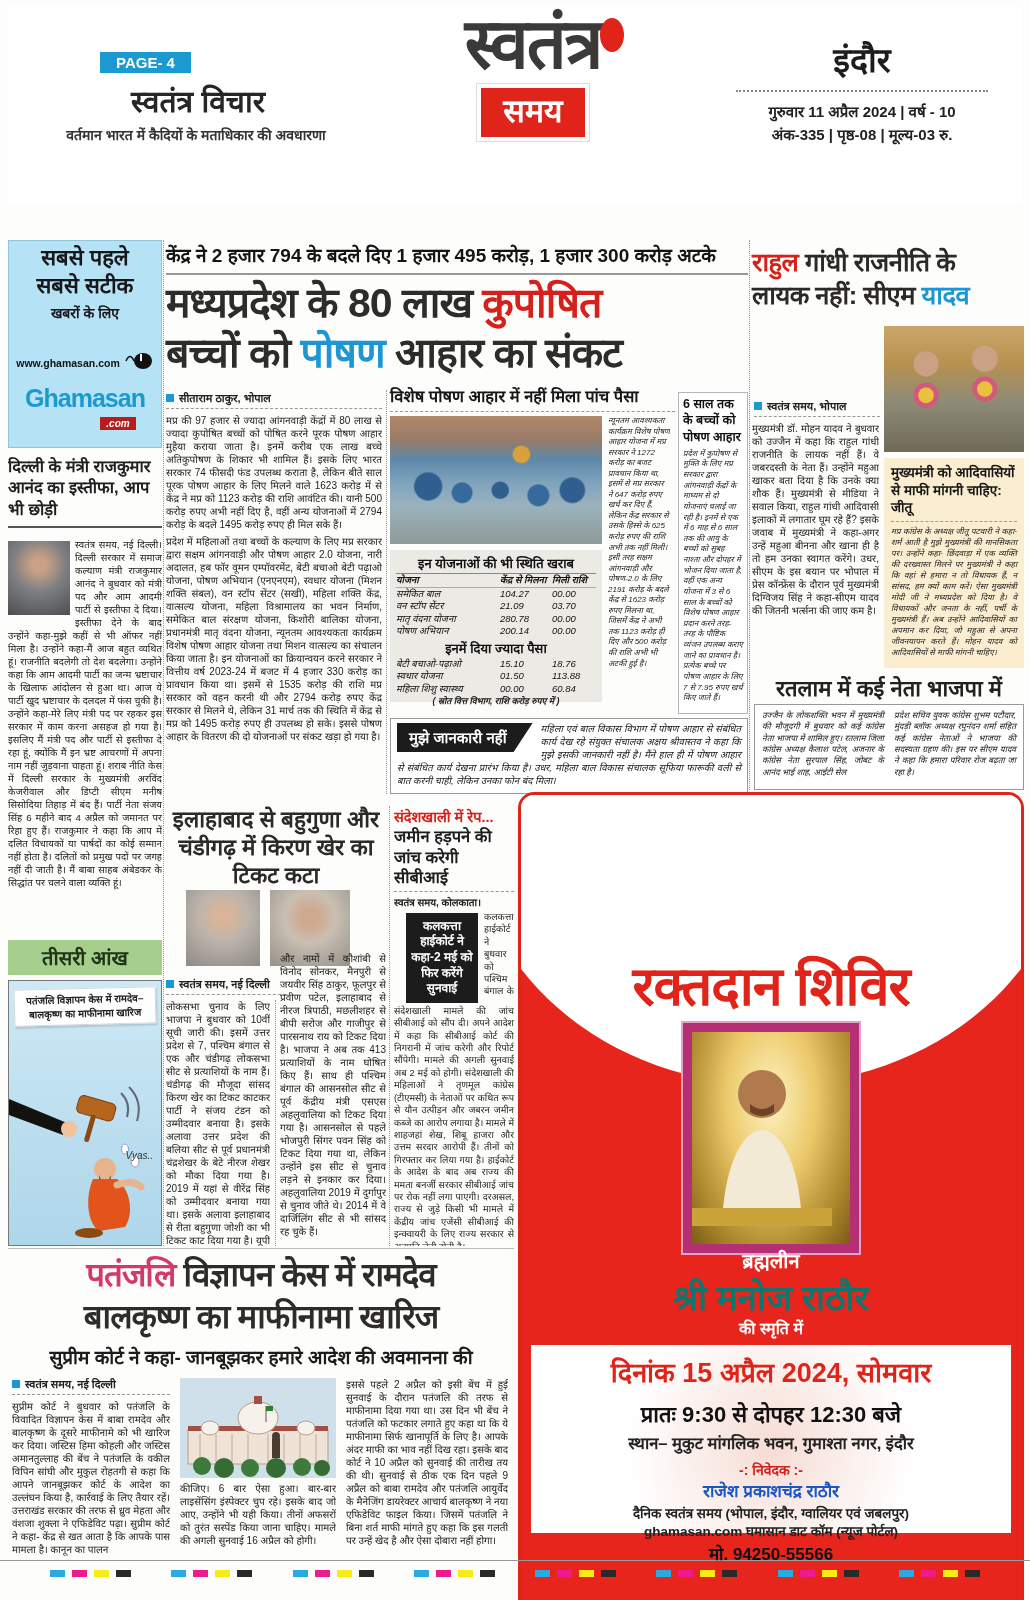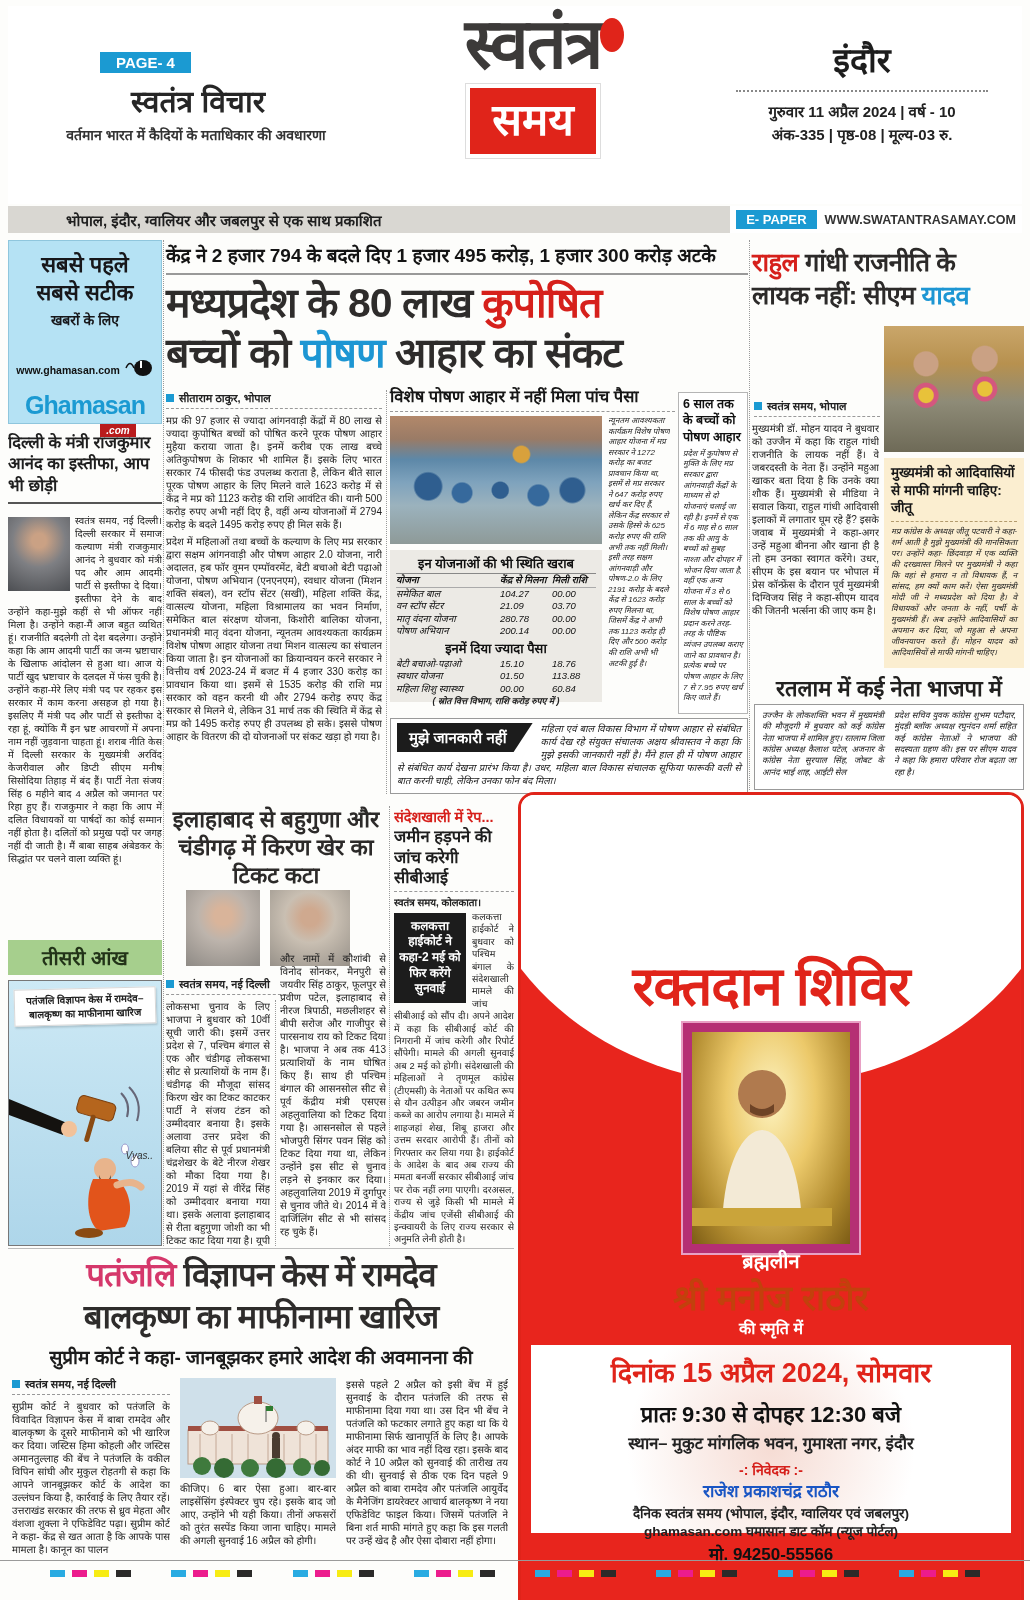--- a/index.html
+++ b/index.html
@@ -11,21 +11,21 @@
   .masthead{position:absolute;left:8px;top:6px;right:8px;height:198px;background:#fff;}
   .page-badge{position:absolute;left:92px;top:46px;background:#1b9ad2;color:#fff;font-weight:800;
               font-size:15px;padding:2px 16px;}
   .ear-title{position:absolute;left:60px;top:74px;width:260px;text-align:center;font-size:30px;
              font-weight:800;color:#262626;}
   .ear-sub{position:absolute;left:48px;top:120px;width:280px;text-align:center;font-size:14px;
            font-weight:700;color:#333;line-height:1.3;}
   .logo{position:absolute;left:380px;top:2px;width:290px;text-align:center;}
   .logo-dot{position:absolute;top:10px;left:212px;width:24px;height:34px;background:#e0241a;border-radius:50%;}
   .logo-main{font-size:70px;font-weight:800;color:#3c3a39;line-height:1.05;letter-spacing:-2px;}
-  .logo-sub{display:inline-block;background:#e0241a;color:#fff;font-size:44px;font-weight:800;
+  .logo-sub{display:inline-block;background:#e0241a;color:#fff;font-size:32px;font-weight:800;
             padding:0 22px 6px;margin-top:2px;border:4px solid #fff;box-shadow:0 0 0 1px #ddd;}
   .edition-block{position:absolute;right:30px;top:30px;width:260px;text-align:center;}
   .edition-name{font-size:34px;font-weight:800;color:#1d1d1d;}
   .edition-rule{border-top:2px dotted #888;margin:8px 4px;}
   .edition-line{font-size:15px;font-weight:700;color:#222;line-height:1.55;}
   .mast-strip{position:absolute;left:8px;right:8px;top:206px;height:27px;display:flex;align-items:center;}
   .strip-gray{flex:1;background:#d9d7d2;height:100%;display:flex;align-items:center;}
   .publish-line{font-size:15px;font-weight:700;color:#1e1e1e;padding-left:58px;}
   .strip-white{background:#fff;height:100%;display:flex;align-items:center;gap:8px;padding:0 6px;}
   .epaper-badge{background:#1b9ad2;color:#fff;font-weight:800;font-size:13px;padding:2px 10px;}
@@ -34,21 +34,21 @@
   
   .byline{font-size:11px;font-weight:700;color:#222;border-bottom:1px dashed #999;padding-bottom:3px;margin-bottom:5px;}
   .byline .sq{display:inline-block;width:8px;height:8px;background:#1b9ad2;margin-right:5px;}
   .jtext{font-size:10px;line-height:1.3;text-align:justify;color:#1c1c1c;}
   .vsep{position:absolute;border-left:1px dotted #9a9a9a;}
   .hsep{position:absolute;border-top:1px solid #bbb;}
 
   
   .sidebar{position:absolute;left:8px;top:240px;width:154px;height:1006px;display:flex;
            flex-direction:column;overflow:hidden;}
-  .gh-ad{background:#b5e2f4;border:1px solid #8fc6dd;text-align:center;padding:10px 4px 6px;height:184px;box-sizing:border-box;}
+  .gh-ad{background:#b5e2f4;border:1px solid #8fc6dd;text-align:center;padding:3px 4px 6px;height:208px;box-sizing:border-box;}
   .gh-big{font-size:22px;font-weight:800;color:#17171a;line-height:1.25;}
   .gh-small{font-size:14px;font-weight:700;margin-top:4px;color:#17171a;}
   .gh-urlrow{display:flex;align-items:center;justify-content:center;gap:4px;margin-top:28px;}
   .gh-url{font-size:10.5px;font-weight:700;color:#111;}
   .gh-brand{font-size:25px;font-weight:800;color:#1b9ad2;letter-spacing:-1px;margin-top:8px;}
   .gh-com{display:inline-block;background:#b91c1c;color:#fff;font-size:10px;font-weight:800;
           font-style:italic;padding:1px 6px;margin-left:66px;margin-top:-2px;}
   .resign-head{font-size:16.5px;font-weight:800;color:#1f1f1f;line-height:1.3;padding:8px 0 6px;
                border-bottom:2px solid #555;margin-bottom:6px;}
   .resign-body{flex:1;overflow:hidden;margin-top:4px;font-size:9.7px;line-height:1.34;text-align:justify;}
@@ -138,42 +138,42 @@
   .bah-photo2{width:80px;height:76px;background:radial-gradient(circle at 50% 36%,#cfa98f 14%,#c9bfb2 40%,#979189 100%);}
   .bah-byline{position:absolute;left:166px;top:976px;width:120px;}
   .bah-col1{position:absolute;left:166px;top:1000px;width:104px;height:246px;overflow:hidden;}
   .bah-col2{position:absolute;left:280px;top:952px;width:106px;height:294px;overflow:hidden;}
   .sandesh{position:absolute;left:394px;top:806px;width:120px;height:440px;overflow:hidden;}
   .sd-h1{font-size:14.5px;font-weight:800;color:#d6201b;}
   .sd-h2{font-size:16.5px;font-weight:800;line-height:1.25;color:#1e1e1e;border-bottom:1px dashed #999;
          padding-bottom:3px;margin-bottom:3px;}
   .sd-byline{font-size:10px;font-weight:700;margin-bottom:2px;}
   .sd-box{float:left;width:64px;background:#1c1c1c;color:#fff;font-size:12px;font-weight:800;
-          line-height:1.3;text-align:center;padding:6px 4px;margin:2px 6px 2px 0;}
+          line-height:1.3;text-align:center;padding:6px 4px;margin:2px 6px 2px 12px;}
   .sd-body{font-size:9.4px;line-height:1.32;text-align:justify;color:#1c1c1c;}
 
   
   .blood-ad{position:absolute;left:518px;top:792px;width:506px;height:908px;border:3px solid #e0241a;
             border-radius:16px;background:#fff;box-sizing:border-box;overflow:hidden;}
   .ad-red{position:absolute;left:0;right:0;top:150px;bottom:0;background:#e8251d;}
   .ad-curve{position:absolute;left:50%;transform:translateX(-50%);top:-380px;width:600px;height:520px;
             background:#fff;border-radius:50%;}
   .ekg{position:absolute;left:0;top:14px;width:100%;text-align:center;}
   .donate{position:absolute;left:0;top:112px;width:100%;text-align:center;color:#bf1a1c;line-height:1.1;}
   .donate-l1{font-size:16px;font-weight:800;letter-spacing:7px;}
   .donate-l2{font-size:21px;font-weight:800;letter-spacing:5px;}
   .ad-title{position:absolute;left:0;top:152px;width:100%;text-align:center;font-size:54px;
             font-weight:800;color:#e0241a;letter-spacing:-1px;z-index:3;}
   .memorial-photo{position:absolute;left:50%;transform:translateX(-50%);top:228px;width:158px;height:212px;
      z-index:3;border:9px solid #b52f74;box-shadow:0 0 0 2px #e8a0c4;
      background:radial-gradient(ellipse at 50% 32%,#fdf3c0 0%,#ecc96a 40%,#b08a2e 75%,#7c5c15 100%);}
   .memorial-photo svg{position:absolute;left:0;top:0;}
   .mem-pre{position:absolute;left:0;top:452px;width:100%;text-align:center;color:#fff;font-size:20px;
            font-weight:800;z-index:3;}
-  .mem-name{position:absolute;left:0;top:478px;width:100%;text-align:center;color:#c2410c;font-size:35px;
+  .mem-name{position:absolute;left:0;top:478px;width:100%;text-align:center;color:#0f766e;font-size:35px;
             font-weight:800;z-index:3;}
   .mem-post{position:absolute;left:0;top:522px;width:100%;text-align:center;color:#fff;font-size:16px;
             font-weight:800;z-index:3;}
   .ad-info{position:absolute;left:10px;right:10px;top:550px;height:188px;background:#fff;z-index:3;
      text-align:center;padding-top:8px;box-sizing:border-box;
      background-image:radial-gradient(circle at 50% 55%,#f6dcd4 0%,rgba(255,255,255,0) 55%);}
   .ad-date{font-size:27px;font-weight:800;color:#e0241a;}
   .ad-time{font-size:22px;font-weight:800;color:#111;margin-top:8px;}
   .ad-venue{font-size:16.5px;font-weight:700;color:#222;margin-top:3px;}
   .ad-nivedak{font-size:14px;font-weight:800;color:#d6201b;margin-top:6px;}
@@ -212,29 +212,20 @@
     <div class="logo" data-interactable="false">
       <div class="logo-dot" data-interactable="false"></div>
       <div class="logo-main" data-interactable="false">स्वतंत्र</div>
       <div class="logo-sub" data-interactable="false">समय</div>
     </div>
     <div class="edition-block" data-interactable="false">
       <div class="edition-name" data-interactable="false">इंदौर</div>
       <div class="edition-rule" data-interactable="false"></div>
       <div class="edition-line" data-interactable="false">गुरुवार 11 अप्रैल 2024 | वर्ष - 10</div>
       <div class="edition-line" data-interactable="false">अंक-335 | पृष्ठ-08 | मूल्य-03 रु.</div>
-    </div>
-  </div>
-  <div class="mast-strip" data-interactable="false">
-    <div class="strip-gray" data-interactable="false">
-      <span class="publish-line" data-interactable="false">भोपाल, इंदौर, ग्वालियर और जबलपुर से एक साथ प्रकाशित</span>
-    </div>
-    <div class="strip-white" data-interactable="false">
-      <span class="epaper-badge" data-interactable="true">E- PAPER</span>
-      <span class="site-url" data-interactable="true">WWW.SWATANTRASAMAY.COM</span>
     </div>
   </div>
 
   <div class="sidebar" data-interactable="false">
     <div class="gh-ad" data-interactable="true">
       <div class="gh-big" data-interactable="false">सबसे पहले</div>
       <div class="gh-big" data-interactable="false">सबसे सटीक</div>
       <div class="gh-small" data-interactable="false">खबरों के लिए</div>
       <div class="gh-urlrow">
         <span class="gh-url" data-interactable="true">www.ghamasan.com</span>

